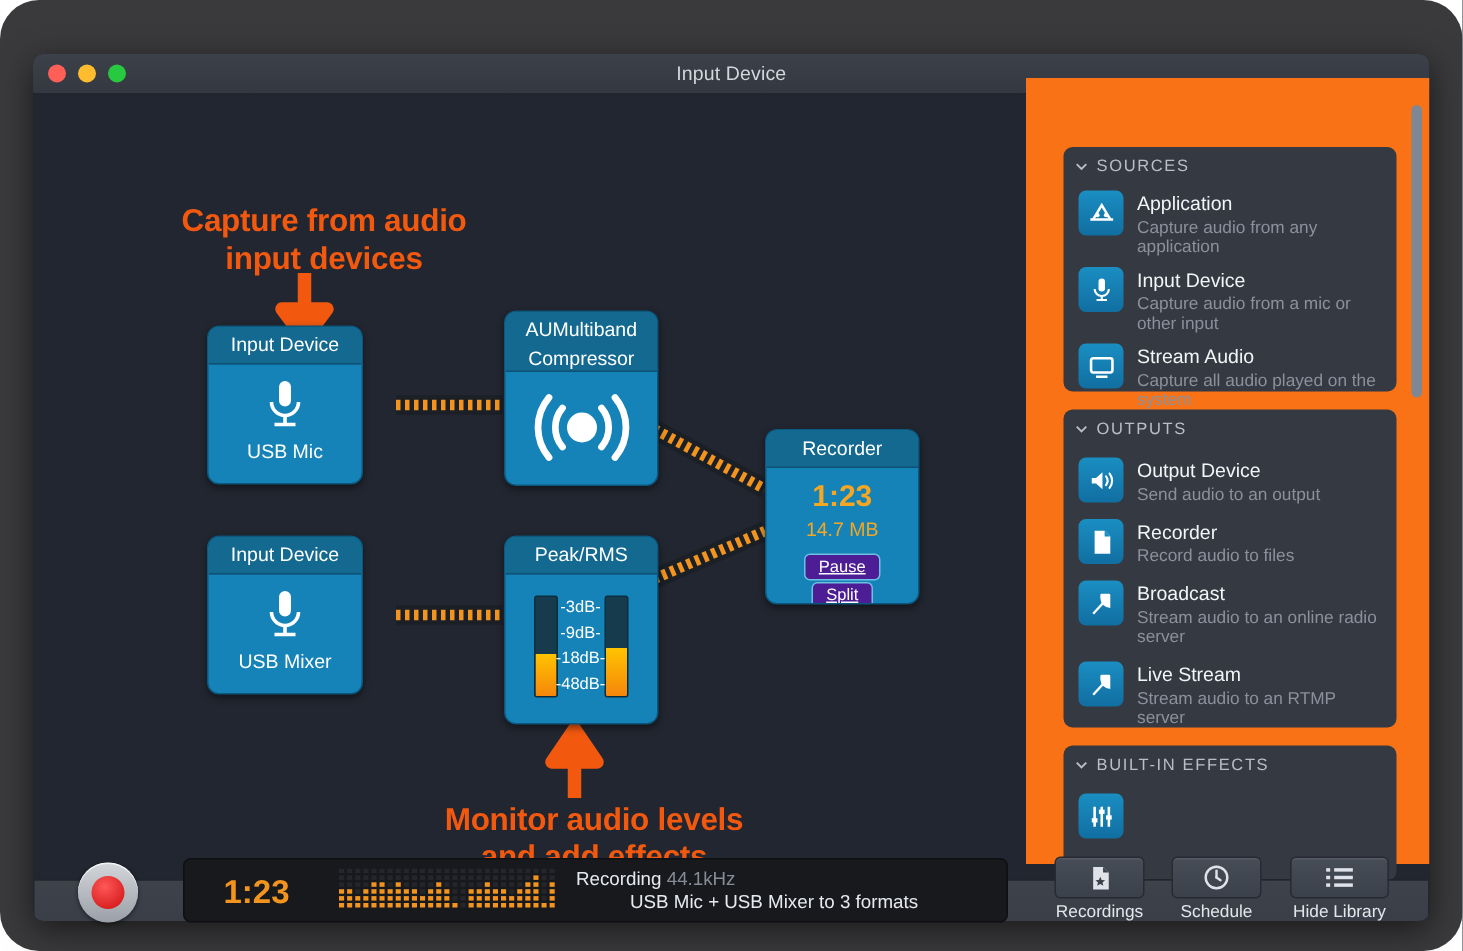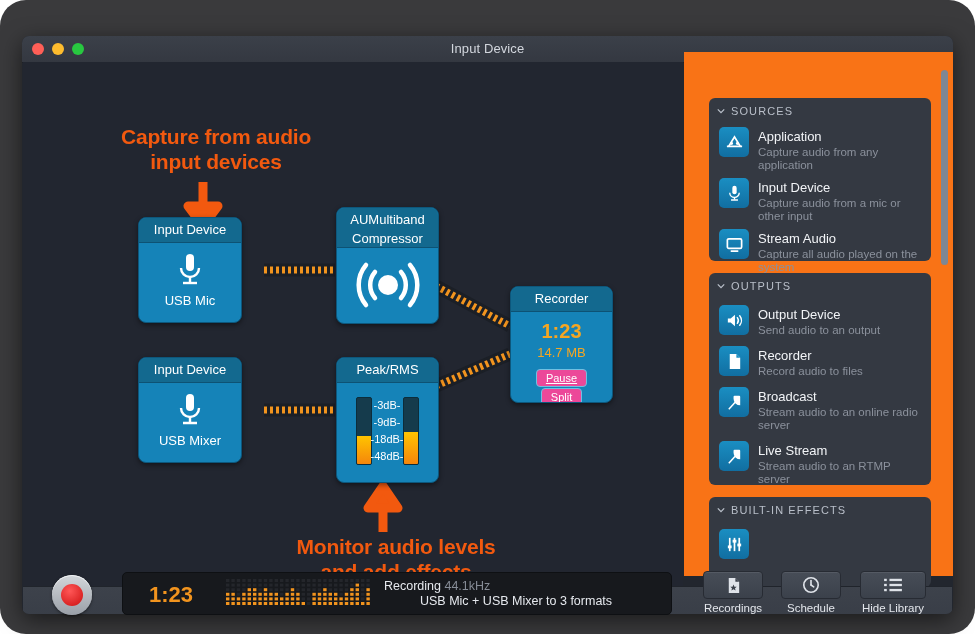--- a/index.html
+++ b/index.html
@@ -43,42 +43,42 @@
   .canvas{
     position:absolute;left:1px;top:26px;width:660px;height:524px;
     background:#222630;
   }
 
   
   .annot{
     position:absolute;color:#f2590f;font-weight:bold;
     font-size:21px;line-height:25px;text-align:center;letter-spacing:-.2px;
   }
-  #annot-top{left:62px;top:62px;width:262px;}
+  #annot-top{left:62px;top:73px;width:262px;}
   #annot-bottom{left:228px;top:472px;width:290px;}
   .arrow-down,.arrow-up{position:absolute;}
 
   
   .node{
     position:absolute;border-radius:8px;overflow:hidden;
     background:#1583b8;border:1px solid #0d577c;
     box-shadow:0 2px 5px rgba(0,0,0,.45);
   }
   .node-hdr{
     height:24px;line-height:23px;text-align:center;
     background:#13698f;color:#ffffff;font-size:13px;
     border-bottom:1px solid #0d5274;
   }
   .node-hdr.two{height:40px;line-height:19px;padding-top:2px;box-sizing:border-box;}
   .node-body{position:relative;color:#ffffff;text-align:center;}
   .node-sub{font-size:13px;color:#ffffff;}
 
   .mic-ico{display:block;margin:8px auto 4px;}
   .btn-sm{
-    display:inline-block;background:#ec4899;border:1px solid #6fc0e2;
+    display:inline-block;background:#4c1d95;border:1px solid #6fc0e2;
     border-radius:4px;color:#fff;font-size:11px;padding:2px 9px;margin:0 3px;text-decoration:underline;
   }
   .rec-time{color:#f5a623;font-size:20px;font-weight:bold;margin-top:8px;}
   .rec-size{color:#f5a623;font-size:13px;margin-top:2px;}
 
   
   .meter{
     position:absolute;width:14px;height:66px;background:#153b4c;
     border:1px solid #0c2d3b;border-radius:2px;overflow:hidden;
   }

